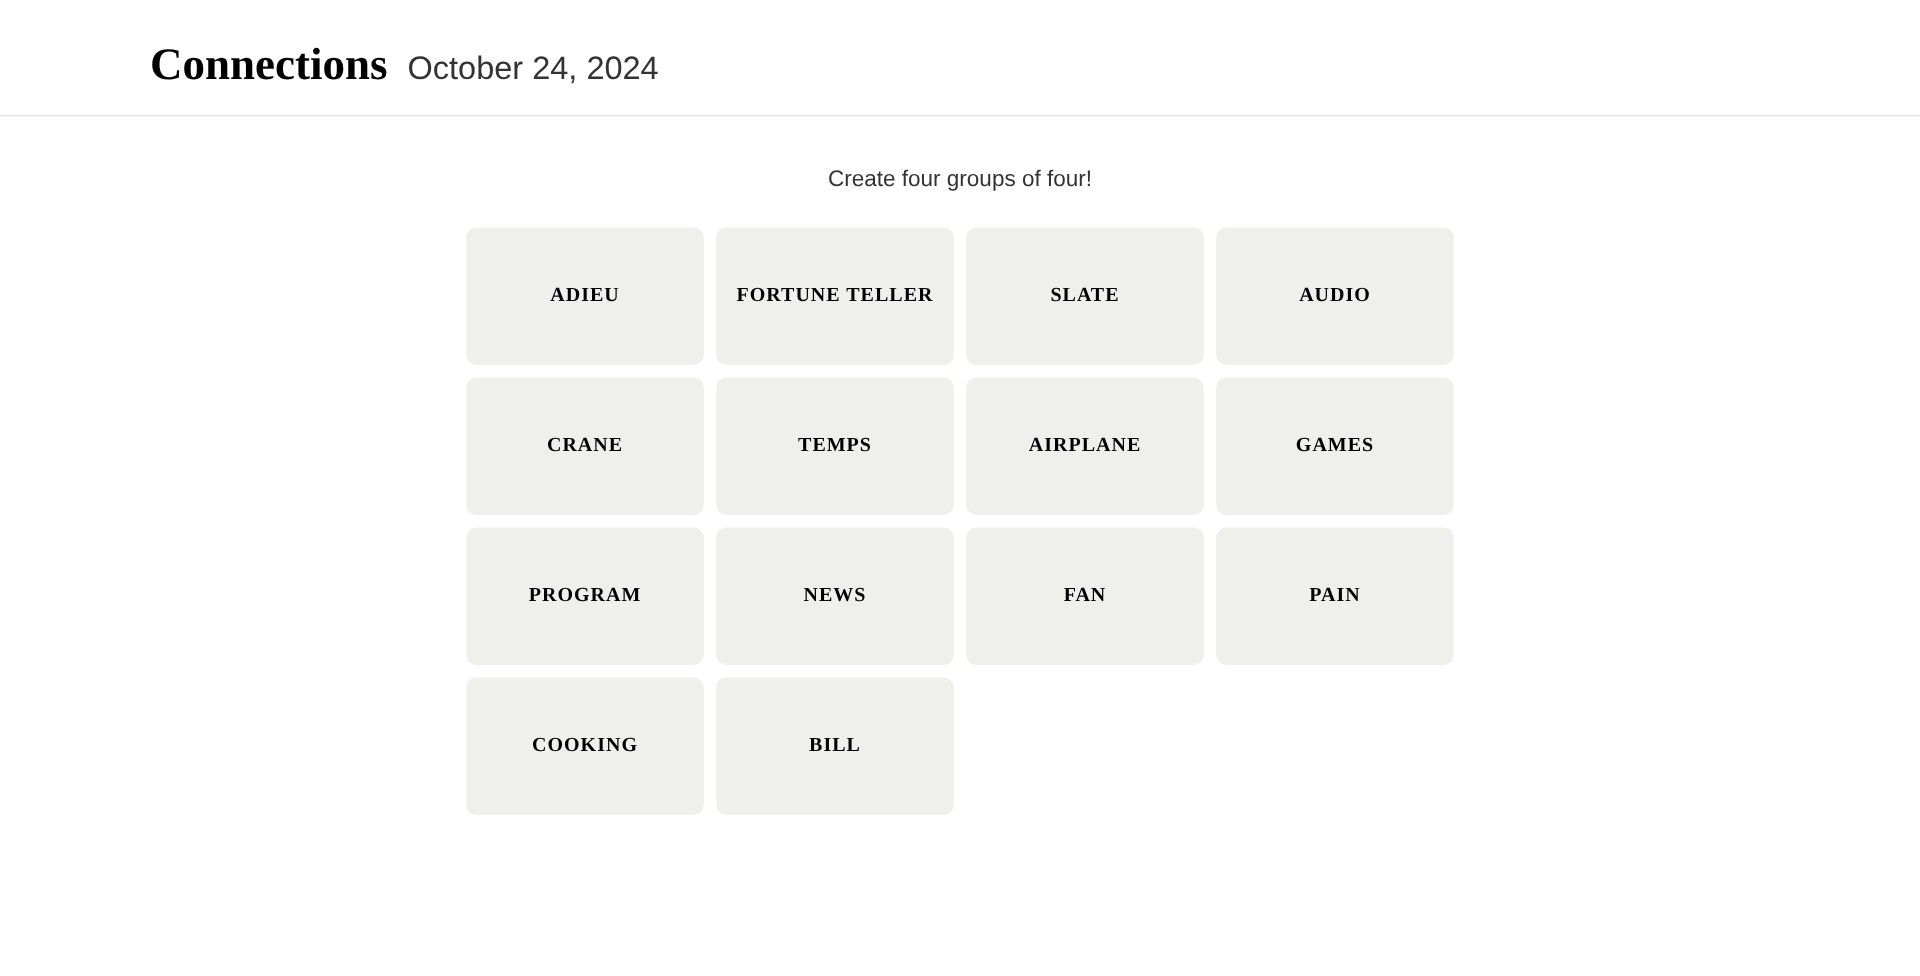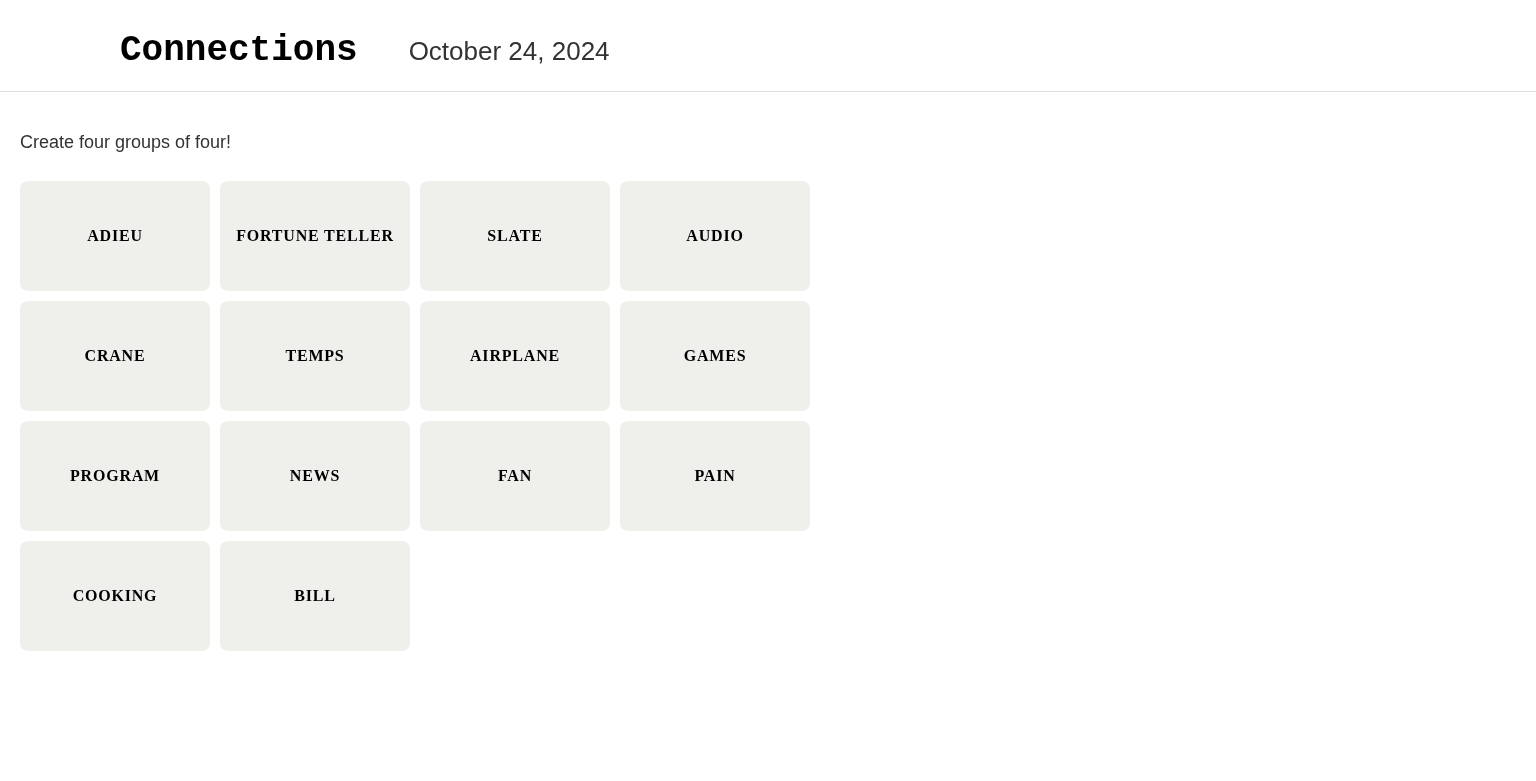--- a/index.html
+++ b/index.html
@@ -19,40 +19,40 @@
     .header {
       padding: 30px 120px 20px 120px;
       display: flex;
       align-items: baseline;
       gap: 16px;
     }
 
     .header-title {
       font-size: 36px;
       font-weight: 900;
-      font-family: Liberation Mono, monospace;
+      font-family: Liberation Serif, serif;
     }
 
     .header-date {
       font-size: 26px;
       font-weight: 400;
       color: #333333;
       font-family: Arial, sans-serif;
-      margin-left: 35px;
     }
 
     .divider {
       border: none;
       border-top: 1px solid #e0e0e0;
       margin: 0;
     }
 
     .main-content {
       display: flex;
       flex-direction: column;
+      align-items: center;
       padding: 40px 20px;
     }
 
     .instruction {
       font-size: 18px;
       color: #333333;
       margin-bottom: 28px;
       font-family: Arial, sans-serif;
     }
 

